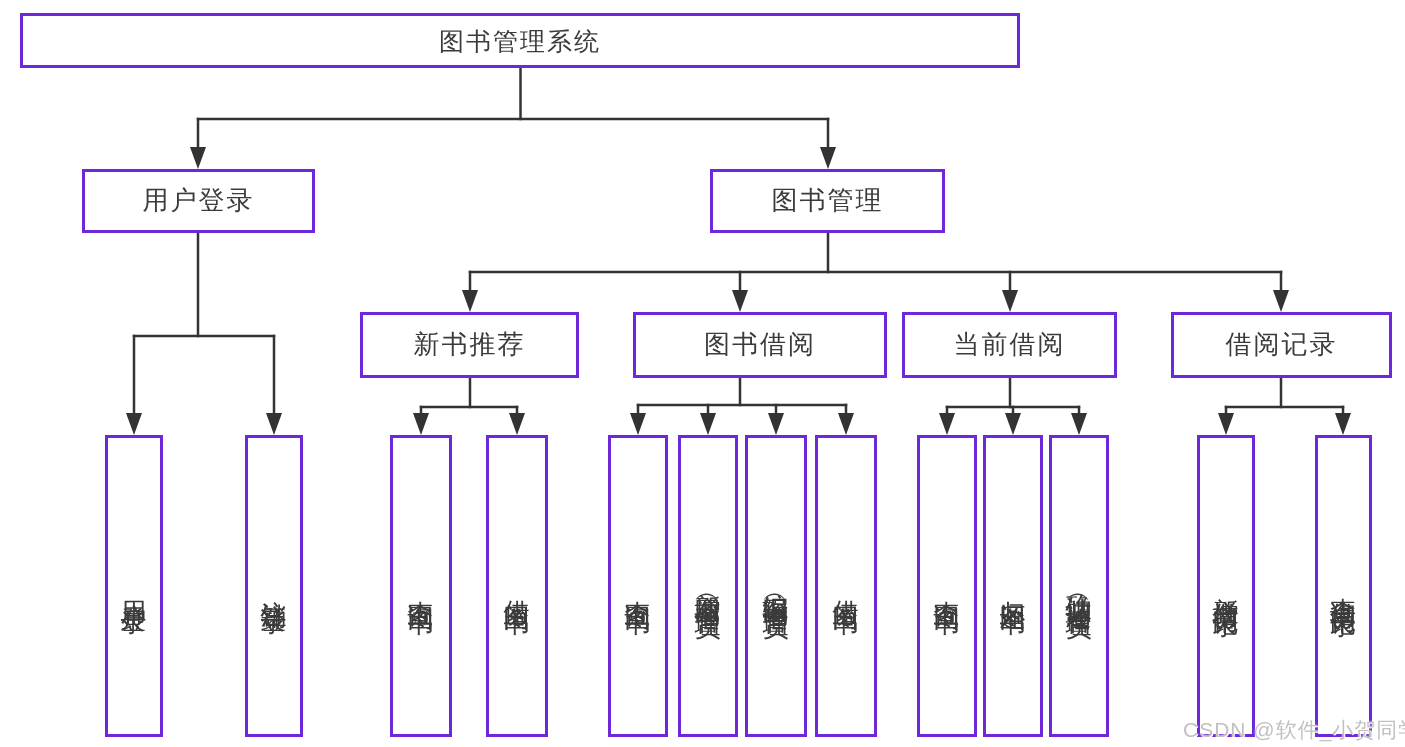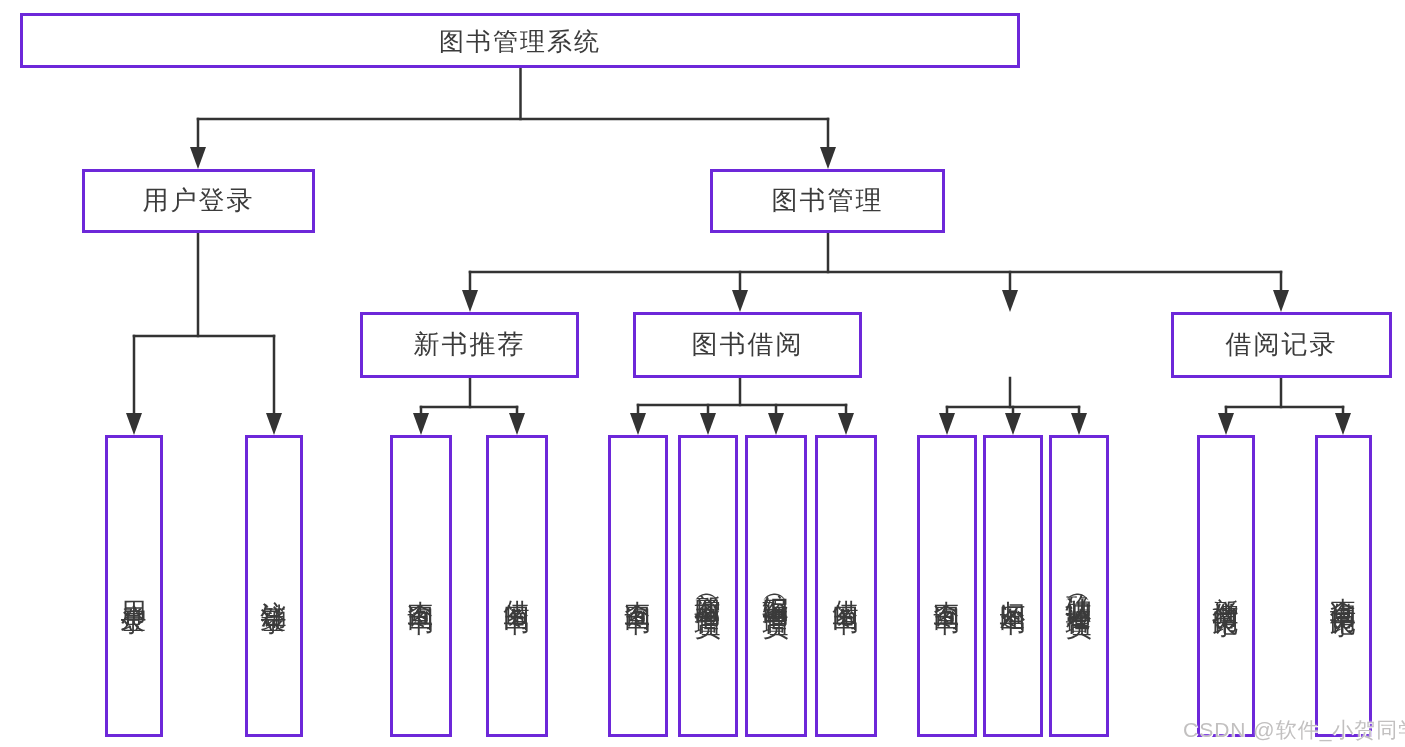--- a/index.html
+++ b/index.html
@@ -138,22 +138,25 @@
   <div class="node h-node" style="left:82px; top:169px; width:233px; height:64px;">
     <span>用户登录</span>
   </div>
   <div class="node h-node" style="left:710px; top:169px; width:235px; height:64px;">
     <span>图书管理</span>
   </div>
 
   <div class="node h-node" style="left:360px; top:312px; width:219px; height:66px;">
     <span>新书推荐</span>
   </div>
-  <div class="node h-node" style="left:633px; top:312px; width:229px; height:66px;">
+  <div class="node h-node" style="left:633px; top:312px; width:254px; height:66px;">
     <span>图书借阅</span>
+  </div>
+  <div class="node h-node" style="left:902px; top:312px; width:215px; height:66px;">
+    <span>当前借阅</span>
   </div>
   <div class="node h-node" style="left:1171px; top:312px; width:221px; height:66px;">
     <span>借阅记录</span>
   </div>
 
   <div class="node v-node" style="left:105px; width:58px;">
     <span>用户登录</span>
   </div>
   <div class="node v-node" style="left:245px; width:58px;">
     <span>注销登录</span>

